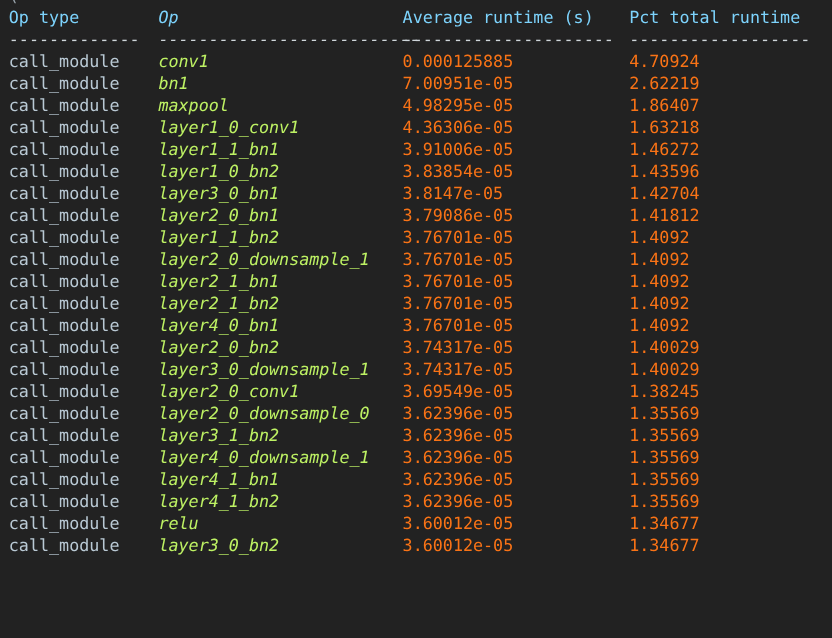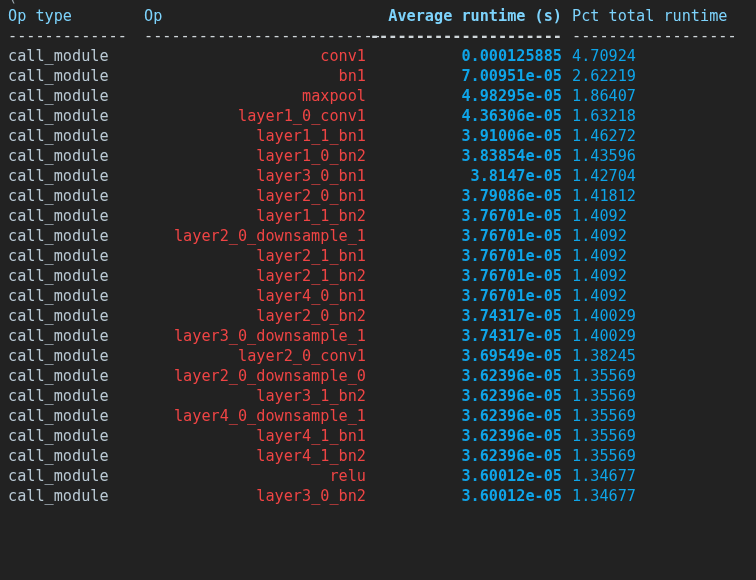--- a/index.html
+++ b/index.html
@@ -40,37 +40,37 @@
   .term-line {
     display: block;
     height: 20px;
     line-height: 20px;
     white-space: pre;
     padding-left: 8px;
     box-sizing: border-box;
   }
 
   .c-col-optype { color: #b9c9d4; }
-  .c-col-op     { color: #ef4444; text-align: right; }
-  .c-num        { color: #0ea5e9; }
+  .c-col-op     { color: #bef264; }
+  .c-num        { color: #f97316; }
   .c-head       { color: #7dd3fc; }
 
   .tok-green { color: #2ec27e; }
   .tok-blue  { color: #3584e4; }
   .tok-dim   { color: #9aa5ad; }
 
   
   .col {
     display: inline-block;
     white-space: pre;
     vertical-align: top;
   }
   .col-optype { width: 136px; }
-  .col-op     { width: 222px; }
-  .col-avg    { width: 196px; text-align: right; font-weight: bold; }
+  .col-op     { width: 222px; font-style: italic; }
+  .col-avg    { width: 196px; text-align: left; }
   .col-gap    { width: 10px; }
   .col-pct    { width: 175px; text-align: left; }
 
   .sep { color: #cfd6da; }
 </style>
 </head>
 <body>
 
 <div id="terminal">
   <div id="scroll-pane">

